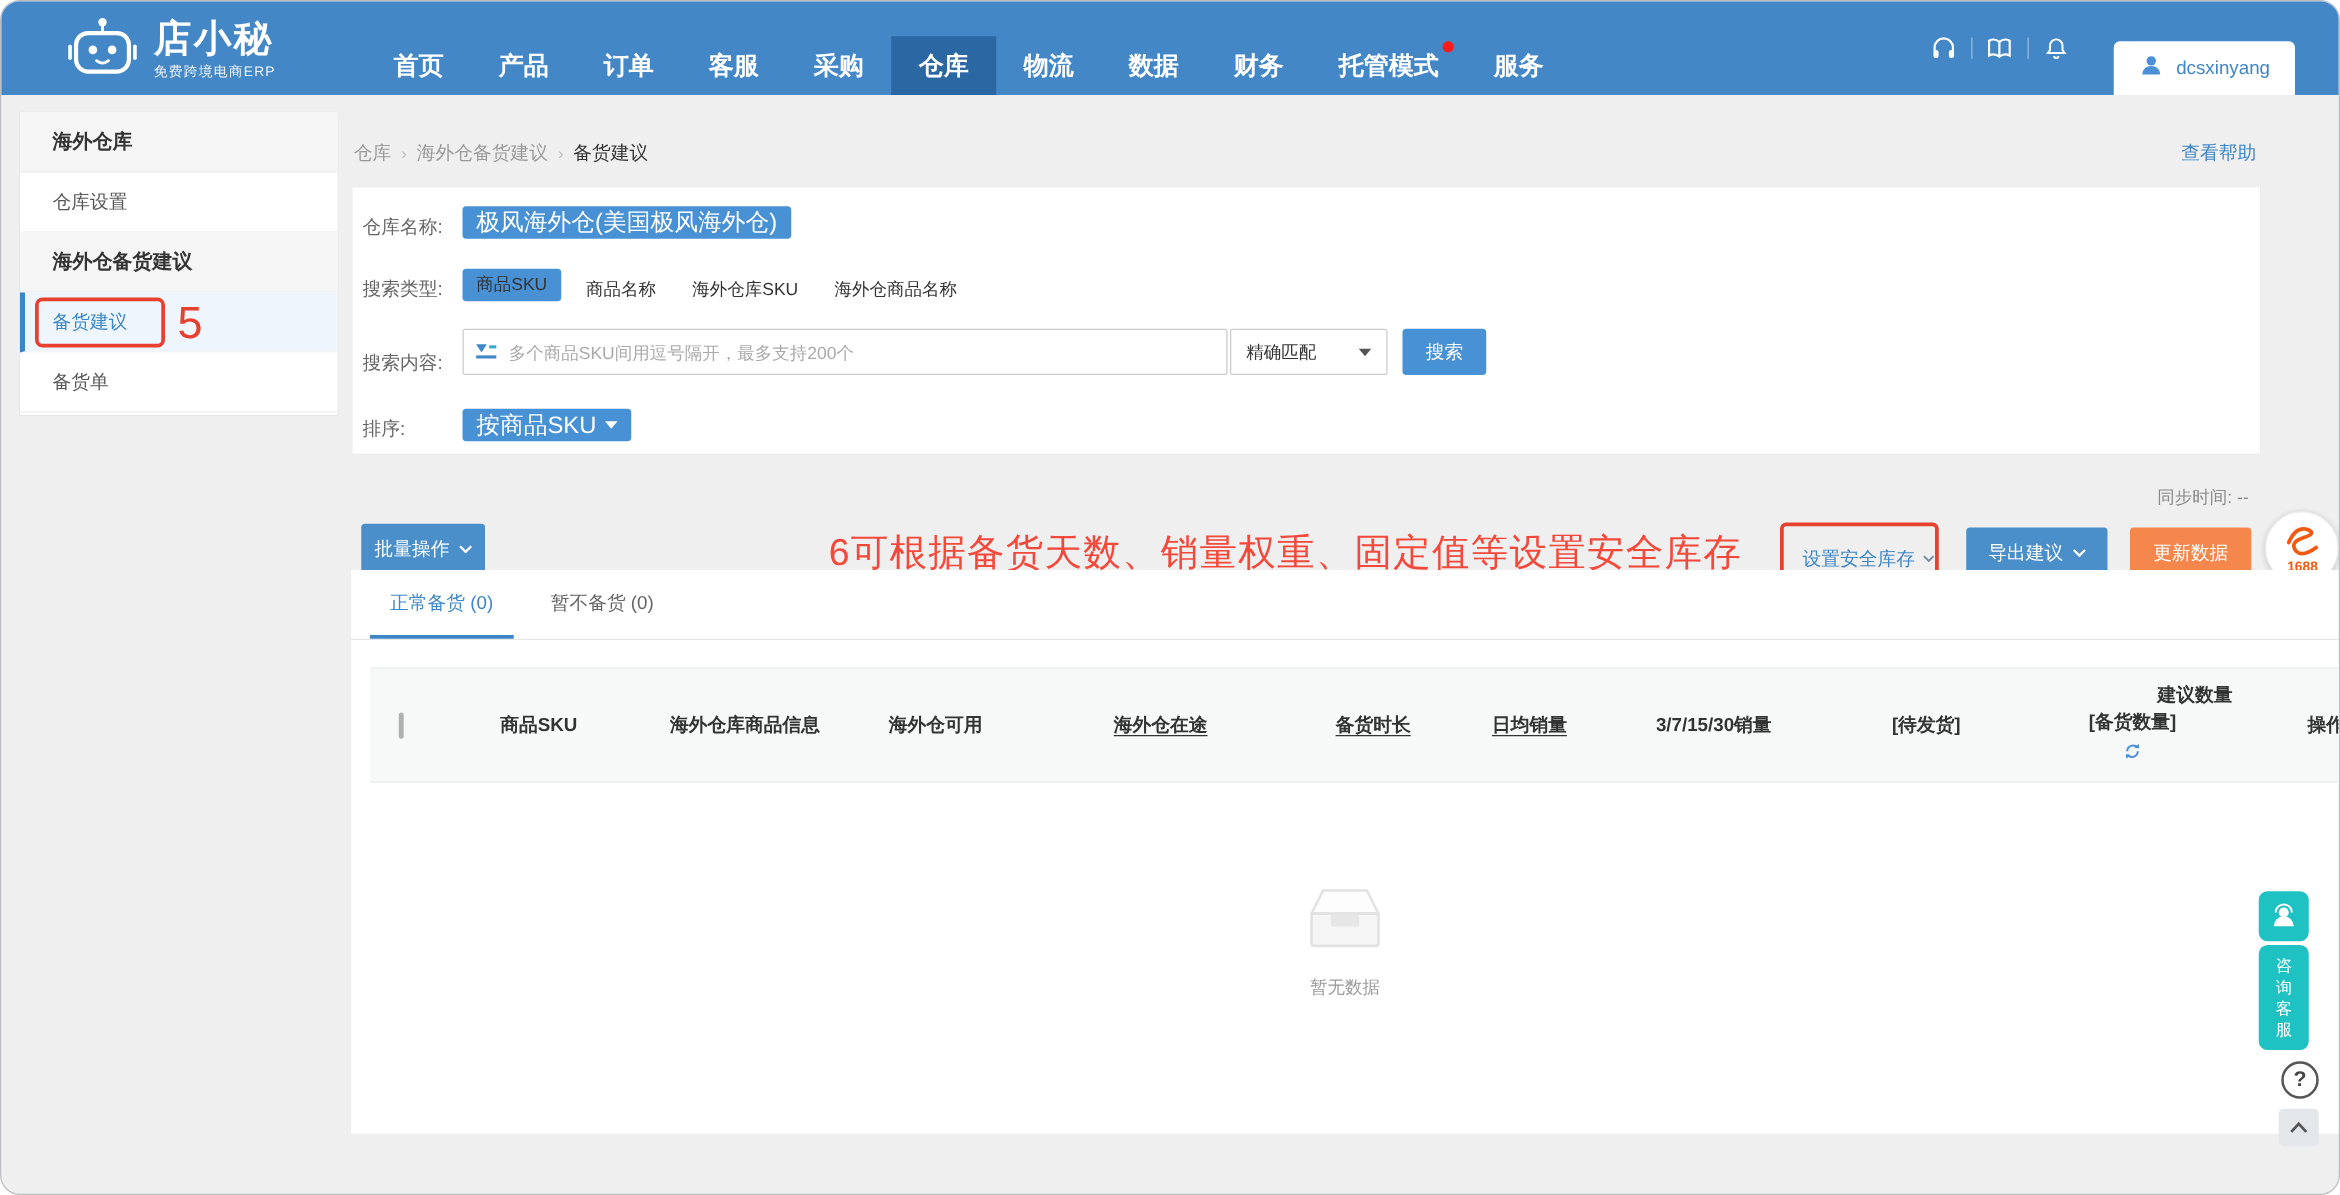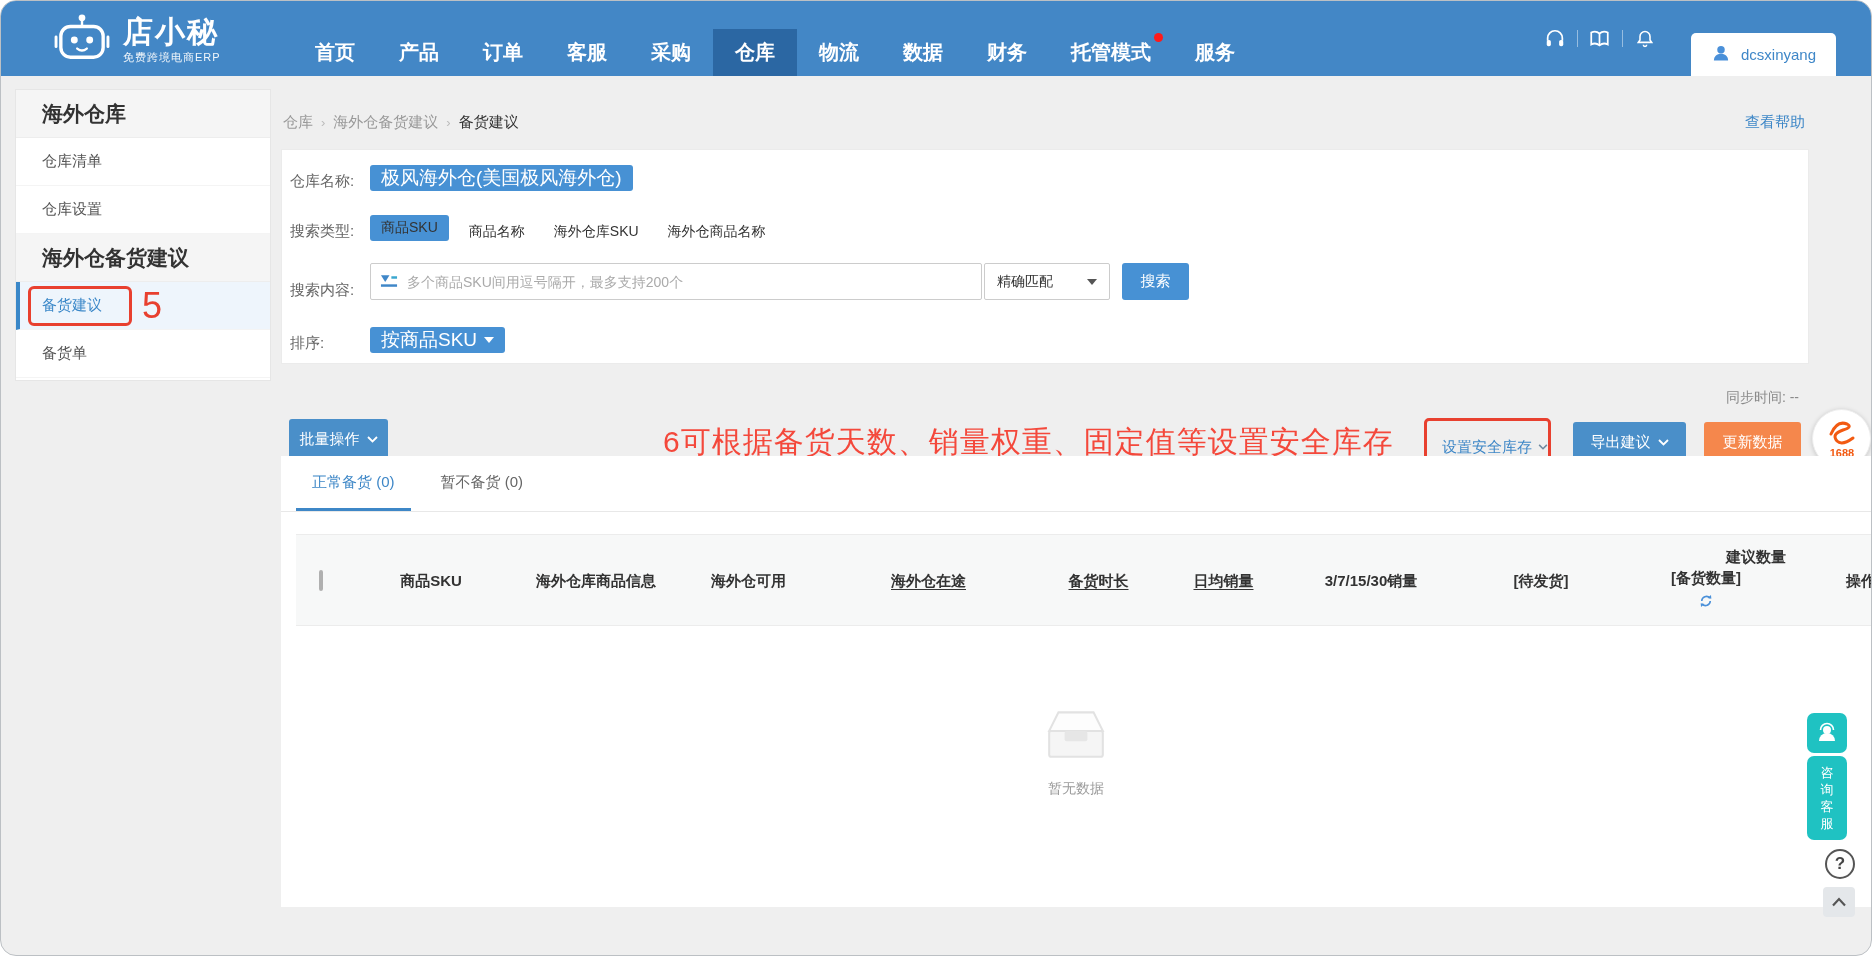--- a/index.html
+++ b/index.html
@@ -21,21 +21,21 @@
   .nav-ico { width:44px; display:flex; justify-content:center; cursor:pointer; }
   .nav-sep { width:1px; height:17px; background:rgba(255,255,255,.45); }
   .user-chip { margin-left:24px; height:43px; align-self:flex-end; background:#fff; border-radius:5px 5px 0 0;
                display:flex; align-items:center; padding:0 20px; gap:10px; cursor:pointer; min-width:145px; }
   .user-name { color:#3f87c8; font-size:15px; }
 
   
   .sidebar { position:absolute; left:14px; top:88px; width:256px; background:#fff;
              border:1px solid #e6e6e6; padding-bottom:2px; }
   .side-head { height:48px; background:#f5f5f5; display:flex; align-items:center; padding-left:26px;
-               font-size:21px; font-weight:bold; color:#333; border-bottom:1px solid #ededed; }
+               font-size:16px; font-weight:bold; color:#333; border-bottom:1px solid #ededed; }
   .side-item { position:relative; height:48px; display:flex; align-items:center; padding-left:26px;
                font-size:15px; color:#555; cursor:pointer; border-bottom:1px solid #f4f4f4; }
   .side-item.active { background:#eef5fc; color:#3a87c8; border-left:4px solid #3a87c8; padding-left:22px; }
   .anno-box-side { position:absolute; left:8px; top:4px; width:104px; height:40px;
                    border:3px solid #e8402f; border-radius:6px; pointer-events:none; }
   .anno-num { position:absolute; left:122px; top:3px; color:#e8402f; font-size:36px; }
 
   
   .breadcrumb { position:absolute; left:282px; top:112px; font-size:15px; color:#999;
                 display:flex; align-items:center; gap:8px; }
@@ -196,21 +196,20 @@
             <path d="M3.5 21c0-5 3.8-8 8.5-8s8.5 3 8.5 8z"></path>
           </svg>
         </span>
         <span class="user-name">dcsxinyang</span>
       </div>
     </div>
   </header>
 
   <aside class="sidebar">
     <div class="side-head">海外仓库</div>
-    <div class="side-item">仓库清单</div>
     <div class="side-item">仓库设置</div>
     <div class="side-head">海外仓备货建议</div>
     <div class="side-item active">
       <span>备货建议</span>
       <span class="anno-box-side"></span>
       <span class="anno-num">5</span>
     </div>
     <div class="side-item">备货单</div>
   </aside>
 

